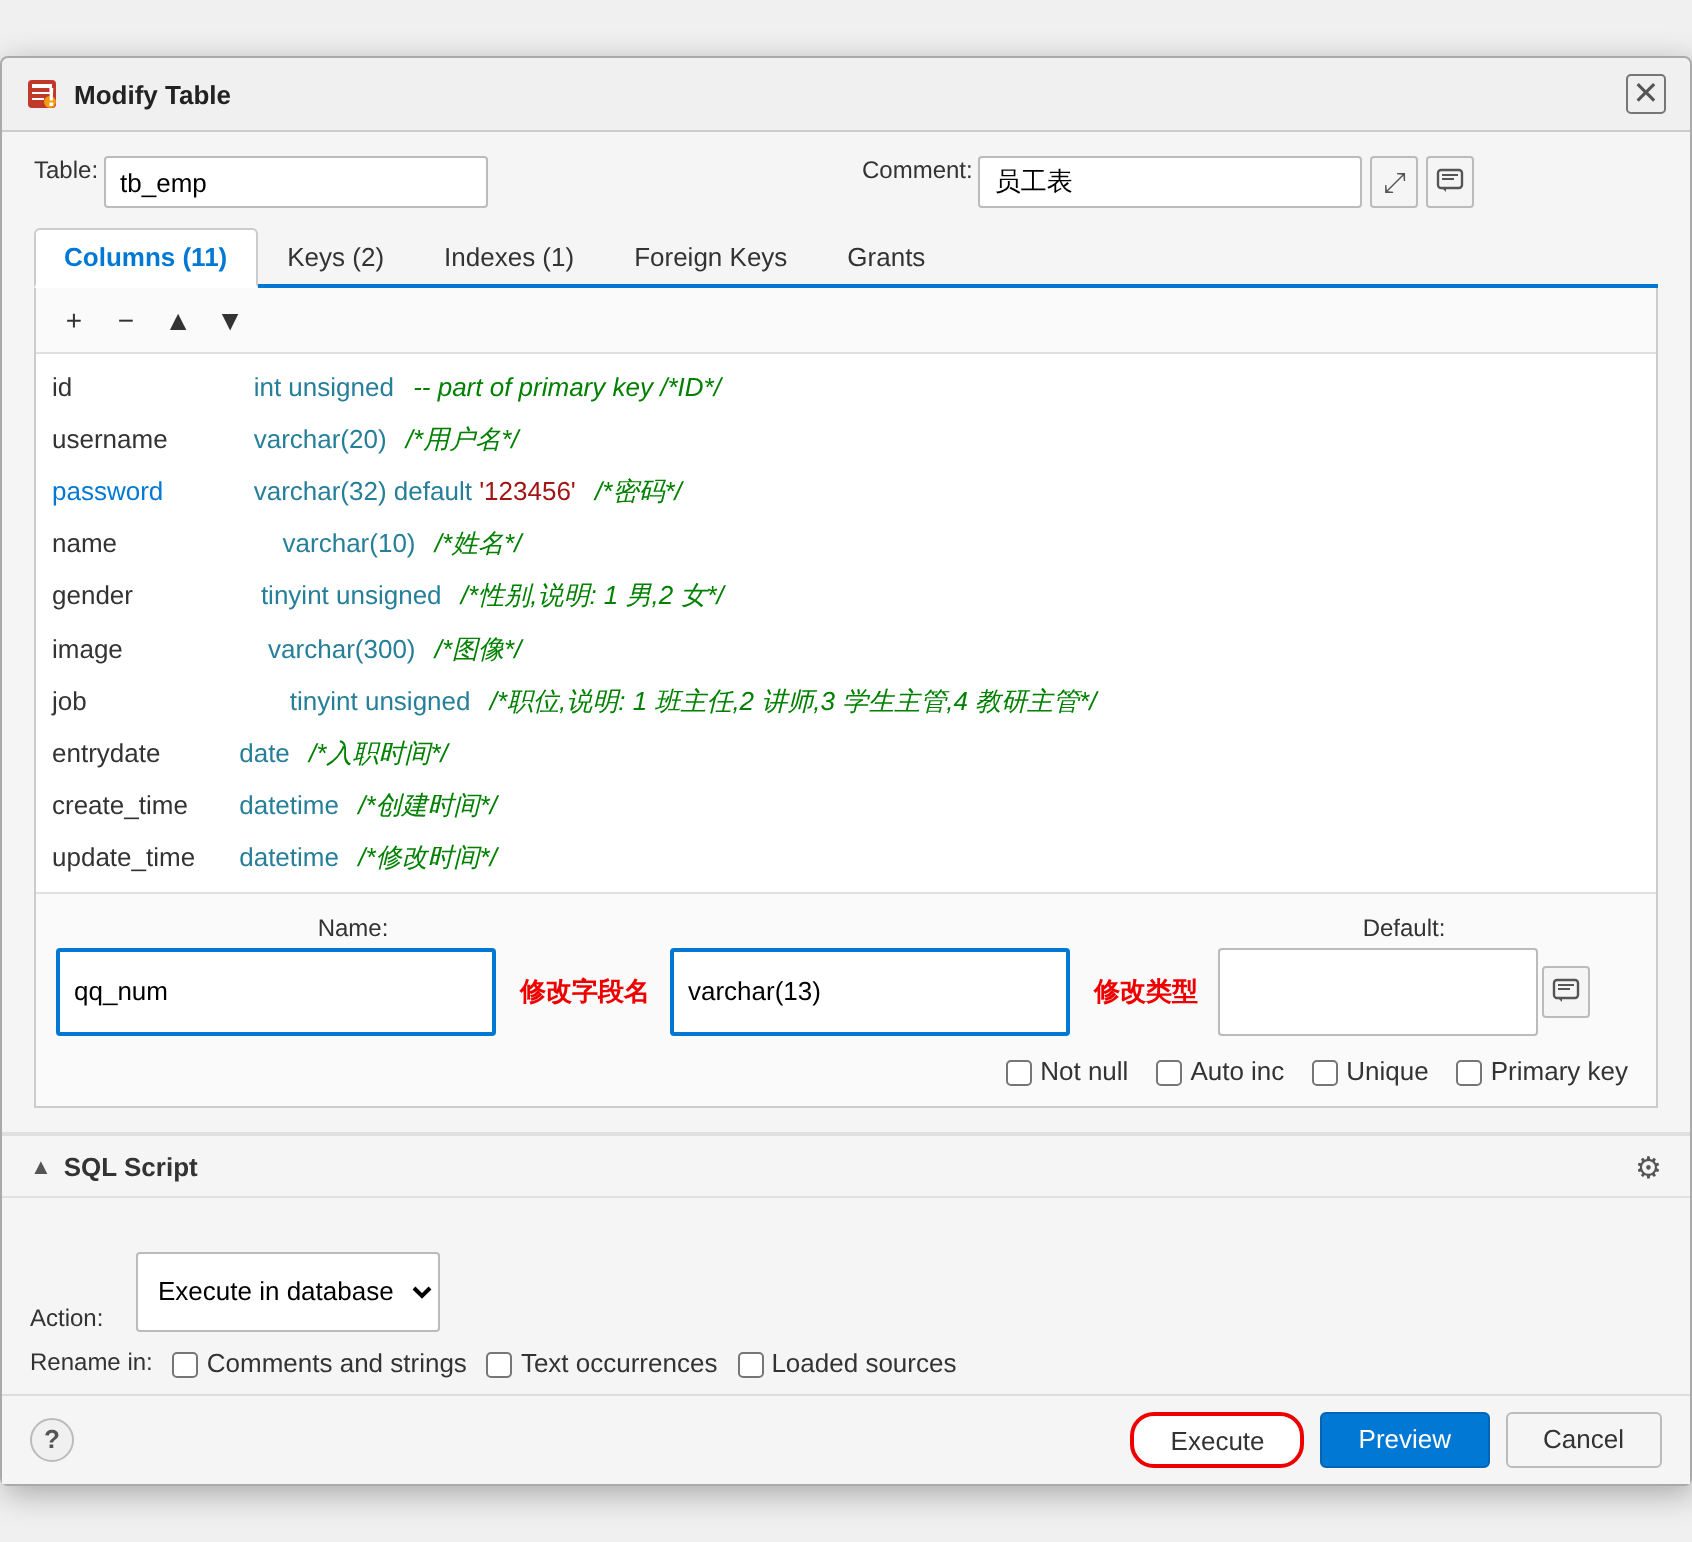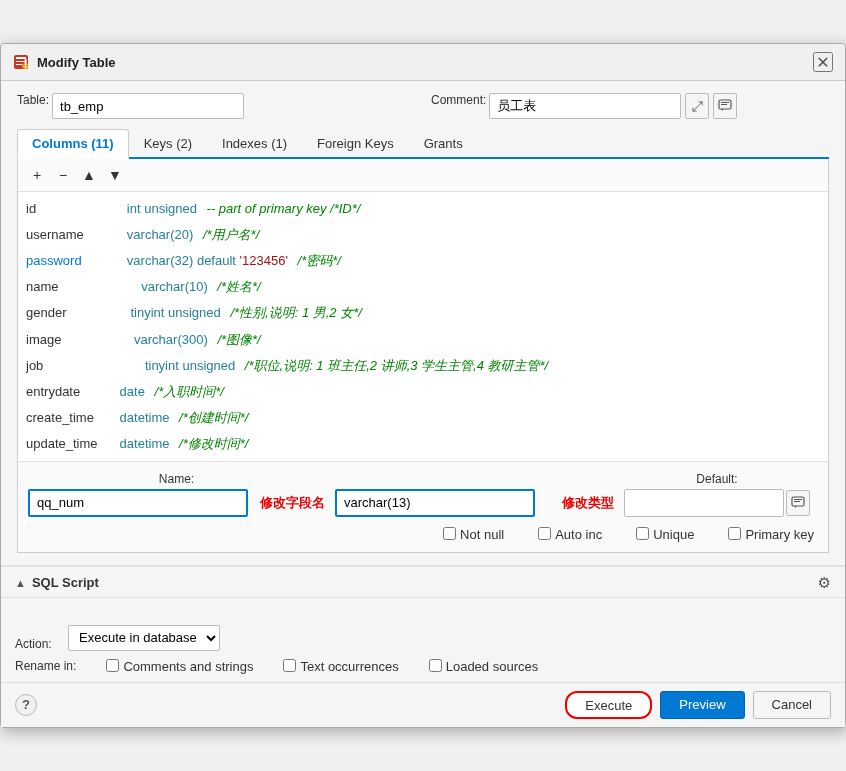--- a/index.html
+++ b/index.html
@@ -30,39 +30,39 @@
     .col-row { display: flex; align-items: center; padding: 2px 0; line-height: 1.7; gap: 0; }
     .col-name { color: #333; min-width: 90px; }
     .col-name.blue { color: #0078d4; }
     .col-type { color: #267f99; }
     .col-comment { color: #008000; font-style: italic; margin-left: 6px; }
     .col-default-val { color: #a31515; }
     .edit-section { border-top: 1px solid #e0e0e0; padding: 10px 10px 8px 10px; background: #fafafa; }
     .edit-row { display: flex; gap: 10px; align-items: flex-end; margin-bottom: 8px; }
     .edit-group { display: flex; flex-direction: column; gap: 3px; align-items: center; }
     .edit-label { font-size: 12px; color: #333; }
-    .edit-input { border: 2px solid #0078d4; border-radius: 2px; padding: 4px 7px; font-size: 13px; background: white; height: 28px; }
+    .edit-input { border: 2px solid #0078d4; border-radius: 2px; padding: 4px 7px; font-size: 13px; background: white; height: 44px; }
     .edit-input.normal { border: 1px solid #bbb; }
     .edit-input.name-field { width: 220px; }
     .edit-input.type-field { width: 200px; }
     .edit-input.default-field { width: 160px; }
     .edit-input-comment-btn { display: flex; align-items: center; gap: 2px; }
     .checkboxes-row { display: flex; align-items: center; gap: 14px; justify-content: flex-end; padding: 2px 4px; }
-    .checkbox-item { display: flex; align-items: flex-start; gap: 4px; font-size: 12px; color: #333; margin-left: 20px; }
+    .checkbox-item { display: flex; align-items: flex-end; gap: 4px; font-size: 12px; color: #333; }
     .checkbox-item input[type=checkbox] { cursor: pointer; }
     .red-annotation { color: #e00; font-weight: bold; font-size: 13px; margin-left: 8px; }
     .sql-section { border-top: 2px solid #e0e0e0; margin-top: 0; }
     .sql-header { display: flex; align-items: center; justify-content: space-between; padding: 7px 14px 5px 14px; background: #f5f5f5; border-bottom: 1px solid #e0e0e0; }
     .sql-header-left { display: flex; align-items: center; gap: 6px; font-size: 13px; font-weight: 600; color: #333; }
     .collapse-arrow { font-size: 11px; color: #555; cursor: pointer; }
     .gear-icon { font-size: 15px; color: #555; cursor: pointer; }
     .sql-body { padding: 10px 14px 8px 14px; background: #f5f5f5; }
     .action-row { display: flex; align-items: flex-end; gap: 8px; margin-bottom: 8px; }
     .action-label { font-size: 12px; color: #333; min-width: 45px; }
-    .action-select { border: 1px solid #bbb; border-radius: 2px; padding: 3px 6px; font-size: 13px; background: white; height: 26px; cursor: pointer; margin-top: 17px; }
+    .action-select { border: 1px solid #bbb; border-radius: 2px; padding: 3px 6px; font-size: 13px; background: white; height: 40px; cursor: pointer; margin-top: 17px; }
     .rename-row { display: flex; align-items: center; gap: 10px; font-size: 12px; color: #333; }
     .rename-label { color: #333; font-size: 12px; }
     .footer { display: flex; align-items: center; justify-content: space-between; padding: 8px 14px; background: #f5f5f5; border-top: 1px solid #ddd; }
     .footer-left { display: flex; align-items: center; }
     .footer-right { display: flex; gap: 8px; align-items: center; margin-left: 16px; }
     .help-btn { width: 22px; height: 22px; border: 1px solid #bbb; border-radius: 50%; background: #f0f0f0; cursor: pointer; display: flex; align-items: center; justify-content: center; font-size: 13px; font-weight: bold; color: #555; }
     .btn { padding: 5px 18px; border-radius: 3px; font-size: 13px; cursor: pointer; height: 28px; border: 1px solid #bbb; }
     .btn-execute { background: white; color: #333; border: 2px solid #e00; border-radius: 12px; font-weight: 500; }
     .btn-preview { background: #0078d4; color: white; border: 1px solid #0065b5; font-weight: 500; text-align: center; }
     .btn-cancel { background: #f5f5f5; color: #333; border: 1px solid #bbb; }
@@ -194,21 +194,21 @@
       <div class="edit-section">
         <div class="edit-row">
           <div class="edit-group">
             <div class="edit-label">Name:</div>
             <div style="display:flex;align-items:center;gap:4px;">
               <input type="text" class="edit-input name-field" value="qq_num" style="">
               <span class="red-annotation">修改字段名</span>
             </div>
           </div>
           <div class="edit-group">
-            <div style="display:flex;align-items:center;gap:19px;">
+            <div style="display:flex;align-items:center;gap:4px;">
               <input type="text" class="edit-input type-field" value="varchar(13)" style="">
               <span class="red-annotation">修改类型</span>
             </div>
           </div>
           <div class="edit-group">
             <div class="edit-label">Default:</div>
             <div class="edit-input-comment-btn">
               <input type="text" class="edit-input normal default-field" value="" style="">
               <button class="icon-btn">
                 <svg width="14" height="14" viewBox="0 0 14 14">

